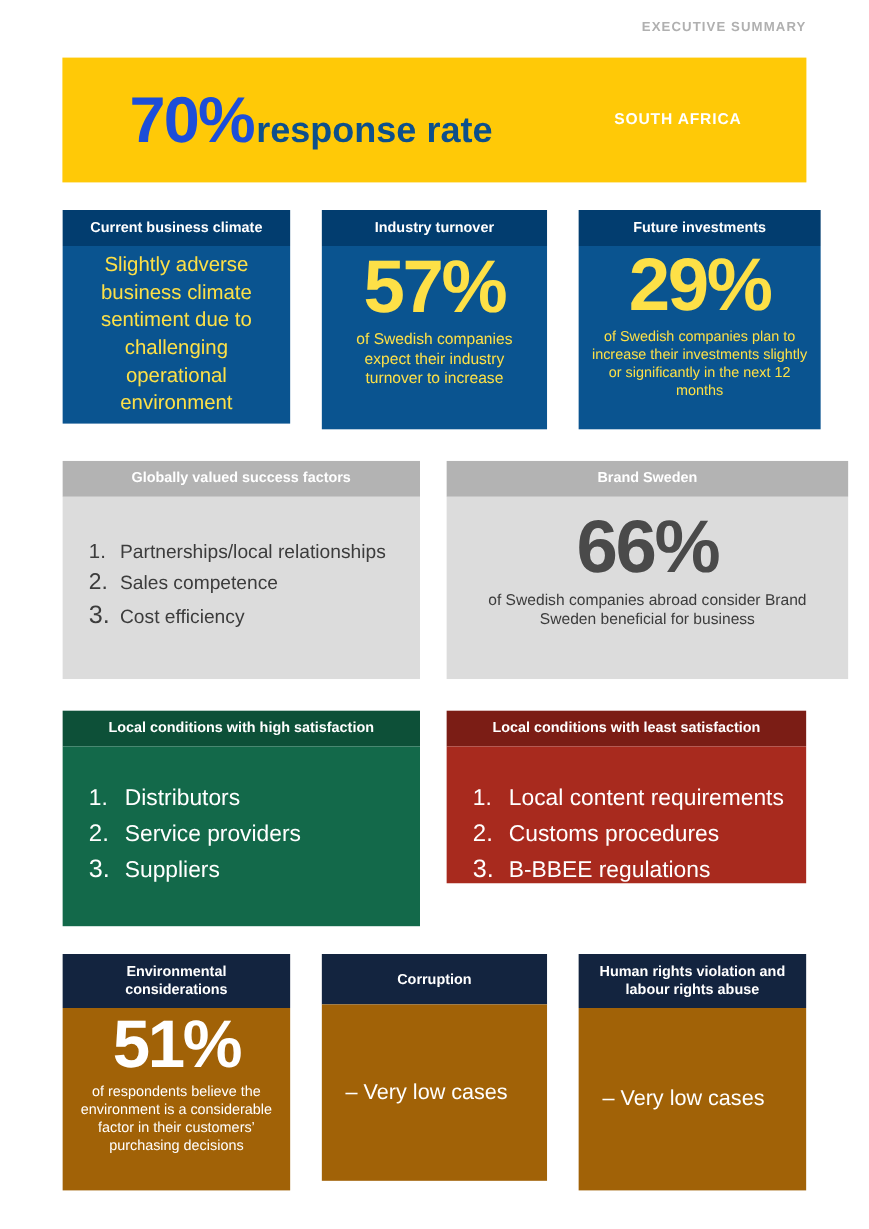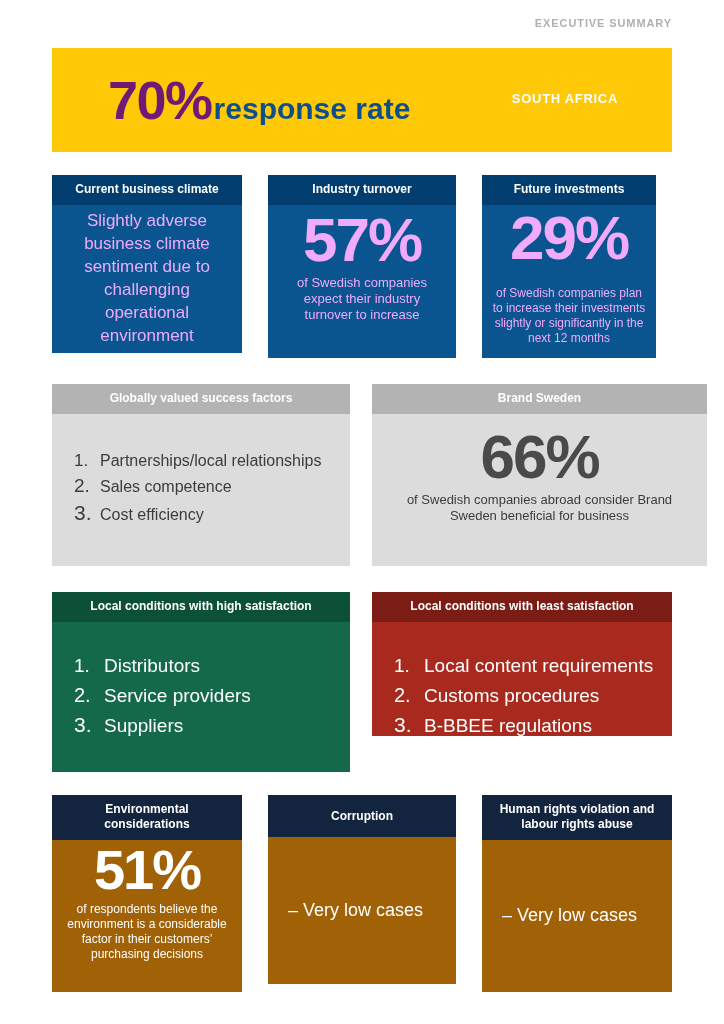--- a/index.html
+++ b/index.html
@@ -58,21 +58,21 @@
     top: 0;
     display: flex;
     align-items: baseline;
     color: #0d4f8b;
   }
   .banner-pct {
     font-size: 54px;
     font-weight: bold;
     letter-spacing: -1.5px;
     line-height: 56px;
-    color: #701a75;
+    color: #1d4ed8;
   }
   .banner-label {
     font-size: 30px;
     font-weight: bold;
     line-height: 56px;
     color: #0d4f8b;
     margin-left: 2px;
   }
   .banner-country {
     position: absolute;
@@ -104,21 +104,21 @@
     width: 100%;
     padding: 10px 12px 12px;
     display: flex;
     flex-direction: column;
     justify-content: center;
     text-align: center;
   }
 
   
   .t-blue .card-head { background: #023d6f; color: #ffffff; }
-  .t-blue .card-body { background: #0a5490; color: #f0abfc; }
+  .t-blue .card-body { background: #0a5490; color: #fde047; }
   
   .t-gray .card-head { background: #b3b3b3; color: #ffffff; }
   .t-gray .card-body { background: #dcdcdc; color: #3c3c3c; }
   
   .t-green .card-head { background: #0d5038; color: #ffffff; }
   .t-green .card-body { background: #13694a; color: #ffffff; }
   
   .t-red  .card-head { background: #7b1d15; color: #ffffff; }
   .t-red  .card-body { background: #a82a1e; color: #ffffff; }
   
@@ -218,23 +218,23 @@
   </div>
 
   <div class="card t-blue" style="left:268px; top:175px; width:188px; height:183px;">
     <div class="card-head">Industry turnover</div>
     <div class="card-body" style="height:153px; justify-content:flex-start; padding-top:2px;">
       <div class="stat">57%</div>
       <div class="stat-caption">of Swedish companies expect their industry turnover to increase</div>
     </div>
   </div>
 
-  <div class="card t-blue" style="left:482px; top:175px; width:174px; height:183px;">
+  <div class="card t-blue" style="left:482px; top:175px; width:202px; height:183px;">
     <div class="card-head">Future investments</div>
-    <div class="card-body" style="height:153px; justify-content:space-between; padding-top:0px; padding-left:8px; padding-right:8px;">
+    <div class="card-body" style="height:153px; justify-content:flex-start; padding-top:0px; padding-left:8px; padding-right:8px;">
       <div class="stat">29%</div>
       <div class="stat-caption-sm">of Swedish companies plan to increase their investments slightly or significantly in the next 12 months</div>
     </div>
   </div>
 
   <div class="card t-gray" style="left:52px; top:384px; width:298px; height:182px;">
     <div class="card-head">Globally valued success factors</div>
     <div class="card-body" style="height:152px; padding-left:22px;">
       <ol class="ranked ranked-gray">
         <li>

